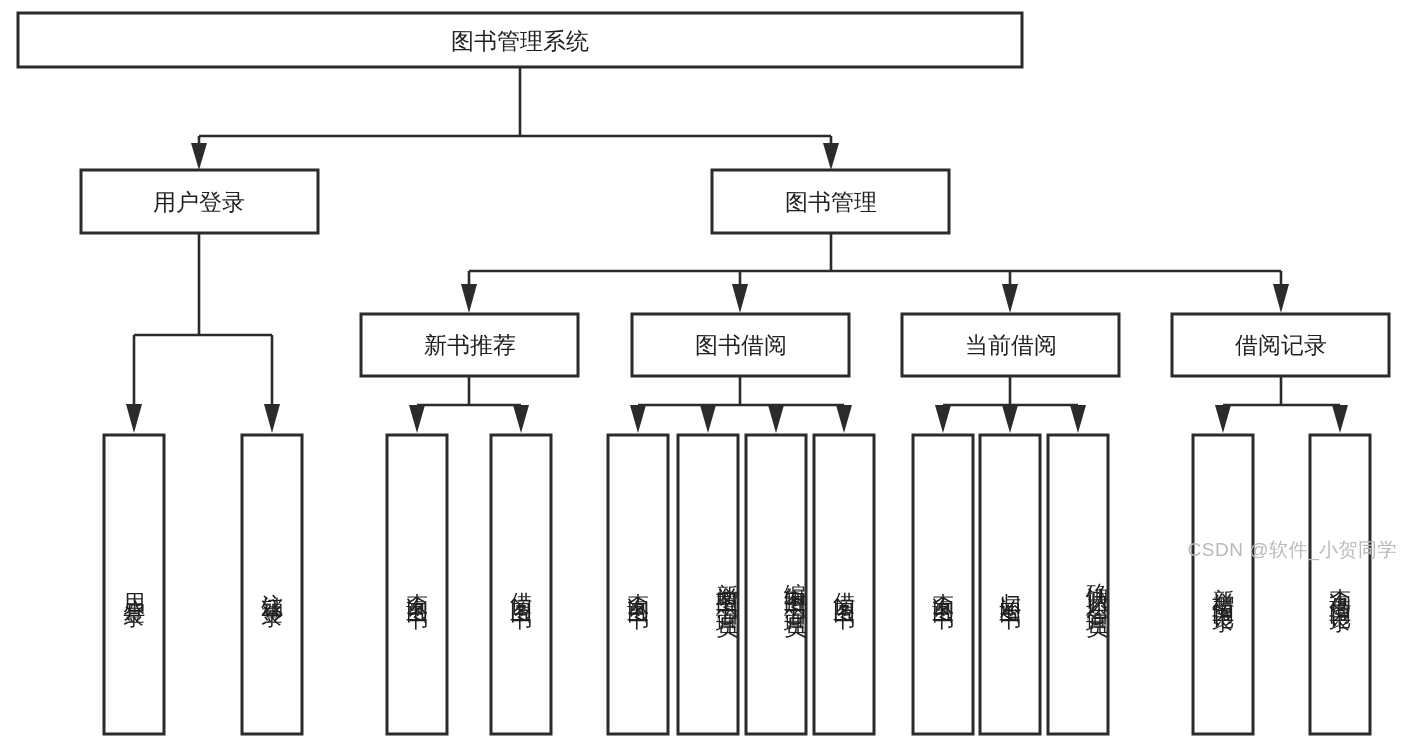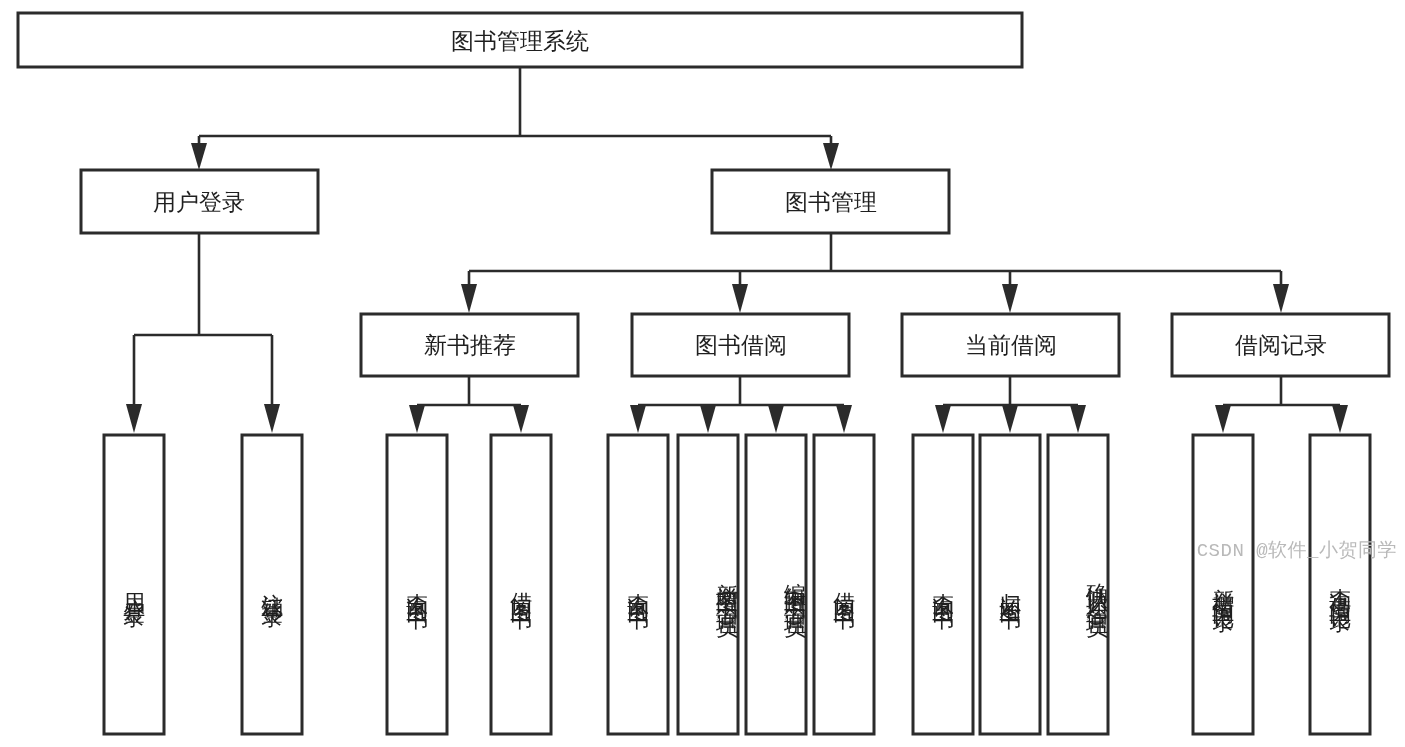--- a/index.html
+++ b/index.html
@@ -59,21 +59,21 @@
     letter-spacing: 5px;
     color: #1f1f1f;
     white-space: nowrap;
     pointer-events: none;
     text-align: center;
   }
   .watermark {
     position: absolute;
     right: 8px;
     bottom: 4px;
-    font-family: Liberation Mono, monospace;
+    font-family: Liberation Sans, sans-serif;
     font-size: 19px;
     color: #b9b9b9;
     letter-spacing: 0.5px;
     white-space: nowrap;
   }
 </style>
 </head>
 <body>
 
 <div id="diagram-root">

